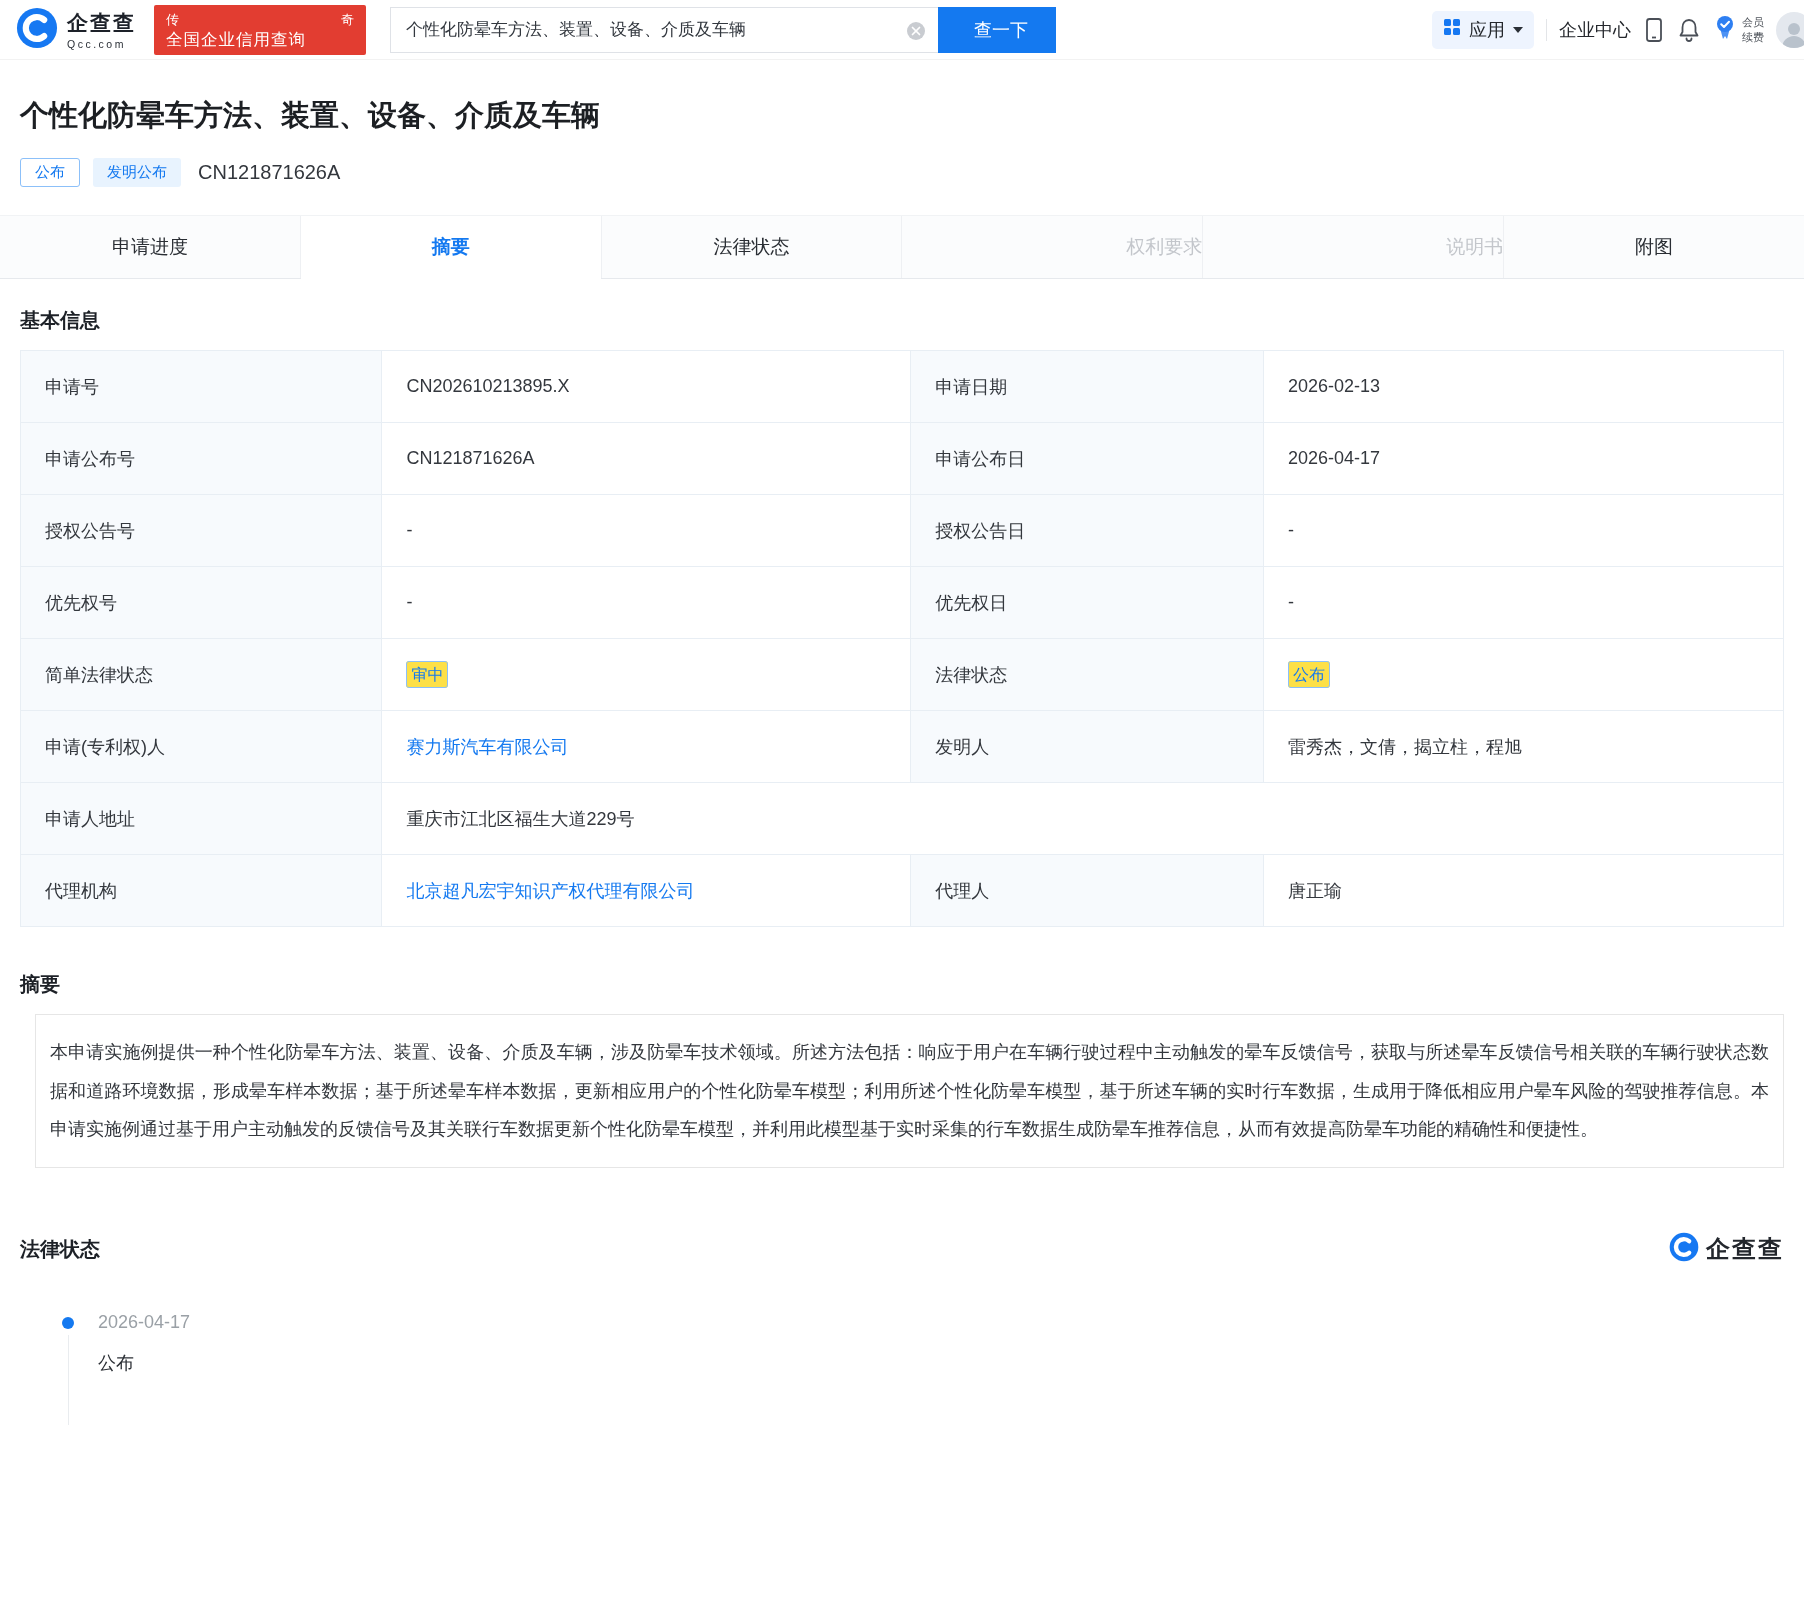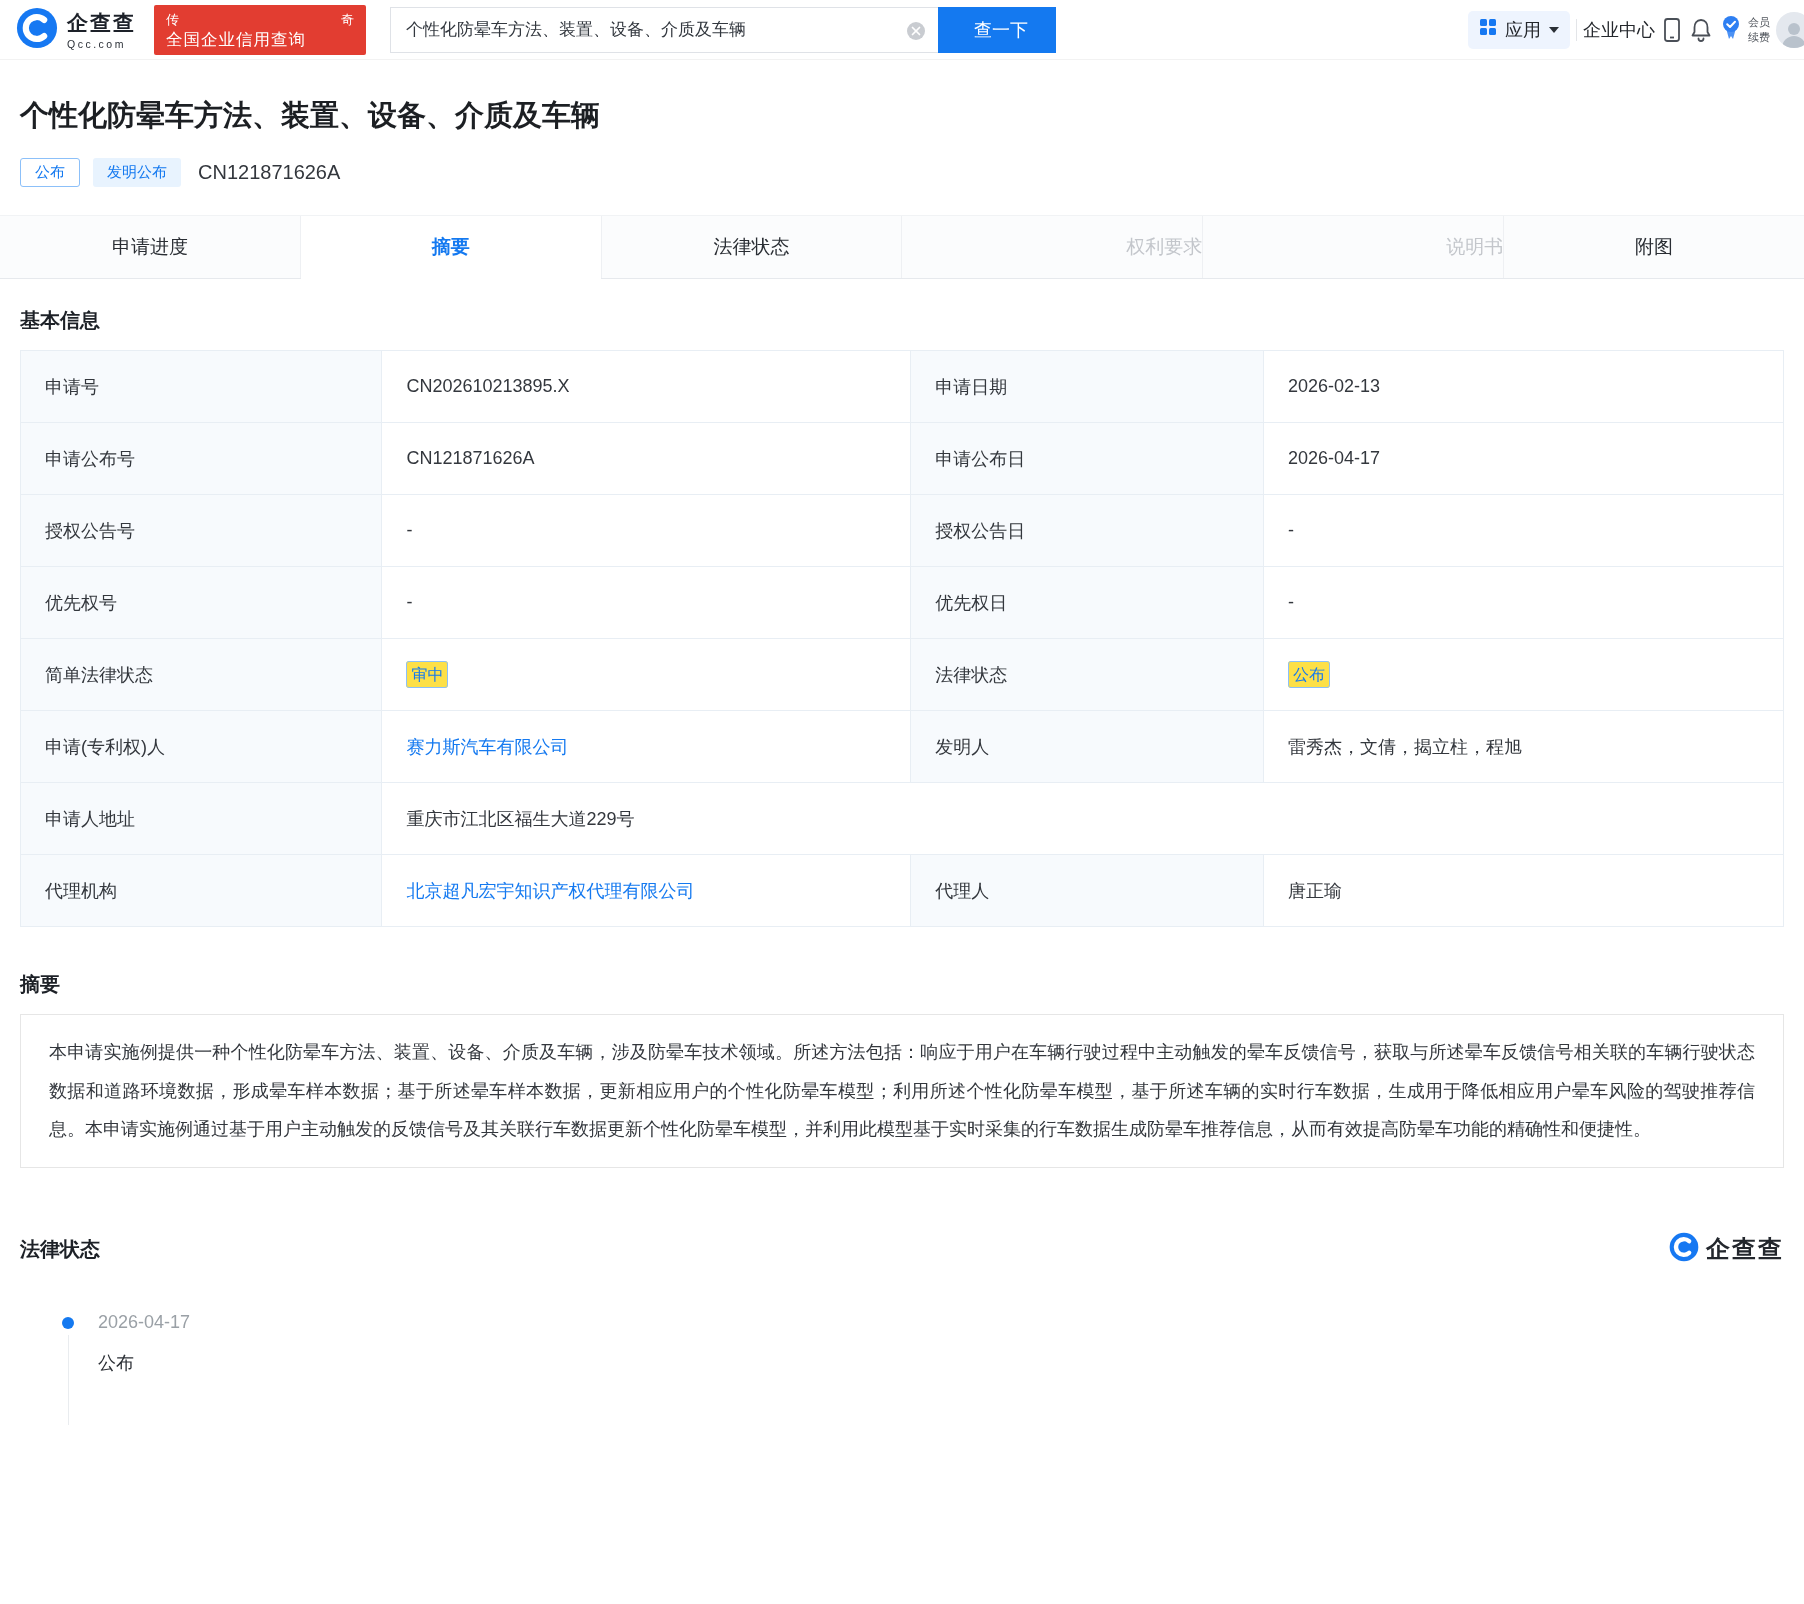--- a/index.html
+++ b/index.html
@@ -36,21 +36,21 @@
   }
   .clear {
     position: absolute; right: 13px; top: 14px; width: 18px; height: 18px;
     background: #c9ccd1; border-radius: 50%; display: flex; align-items: center;
     justify-content: center; cursor: pointer;
   }
   .search-btn {
     width: 118px; height: 46px; background: #1479f0; color: #fff; border: none;
     font-size: 18px; cursor: pointer; font-family: "Liberation Sans", "DejaVu Sans", sans-serif; padding-left: 8px;
   }
-  .right { margin-left: auto; display: flex; align-items: center; gap: 6px; flex-shrink: 0; }
+  .right { margin-left: auto; display: flex; align-items: center; gap: 12px; flex-shrink: 0; }
   .apps {
     display: flex; align-items: center; gap: 8px; font-size: 18px; color: #24272c;
     background: #eef4fe; padding: 7px 11px; border-radius: 5px; cursor: pointer;
   }
   .caret { width: 0; height: 0; border: 5px solid transparent; border-top: 6px solid #2a2f36; margin-top: 6px; }
   .vdiv { width: 1px; height: 22px; background: #e3e5e8; }
   .ent-link { font-size: 18px; color: #24272c; text-decoration: none; cursor: pointer; }
   .icon-btn { display: flex; align-items: center; cursor: pointer; }
   .vip { display: flex; align-items: center; gap: 5px; cursor: pointer; }
   .vip-text { font-size: 11px; color: #50555c; line-height: 1.3; }
@@ -87,22 +87,22 @@
   
   table.info { width: 100%; border-collapse: collapse; margin-top: 16px; font-size: 18px; table-layout: fixed; }
   table.info td { border: 1px solid #e8eef4; height: 72px; padding: 0 24px; color: #33373d; overflow: hidden; }
   td.lbl { background: #f7fafd; }
   td.val { background: #fff; }
   .cell-link { color: #1479f0; text-decoration: none; cursor: pointer; }
   .tag-fill { background: #e8f3fe; color: #1479f0; font-size: 16px; padding: 5px 12px; border-radius: 3px; }
   .tag-outline { border: 1px solid #8cc0f9; background: #fde047; color: #1479f0; font-size: 16px; padding: 4px 4px; border-radius: 3px; }
   
   .abstract-box {
-    border: 1px solid #e6e6e6; margin-top: 16px; padding: 18px 28px;
-    font-size: 18px; line-height: 2.15; color: #33373d; text-align: justify;
+    border: 1px solid #e6e6e6; margin-top: 16px; padding: 18px 14px;
+    font-size: 18px; line-height: 2.15; color: #33373d; text-align: justify; margin-left: 15px;
   }
   
   .legal-head { display: flex; justify-content: space-between; align-items: center; margin-top: 64px; }
   .legal-logo { display: flex; align-items: center; gap: 7px; }
   .legal-logo .txt { font-size: 24px; font-weight: 700; color: #23272d; letter-spacing: 2px; }
   .timeline { margin-top: 46px; padding-left: 42px; display: flex; gap: 24px; }
   .t-dot { width: 12px; height: 12px; border-radius: 50%; background: #1479f0; margin-top: 5px; position: relative; flex-shrink: 0; }
   .t-dot::after { content: ''; position: absolute; left: 5.5px; top: 18px; width: 1px; height: 90px; background: #e9ecef; }
   .t-date { font-size: 18px; color: #9aa0a6; }
   .t-status { font-size: 18px; color: #2a2e34; margin-top: 18px; }

